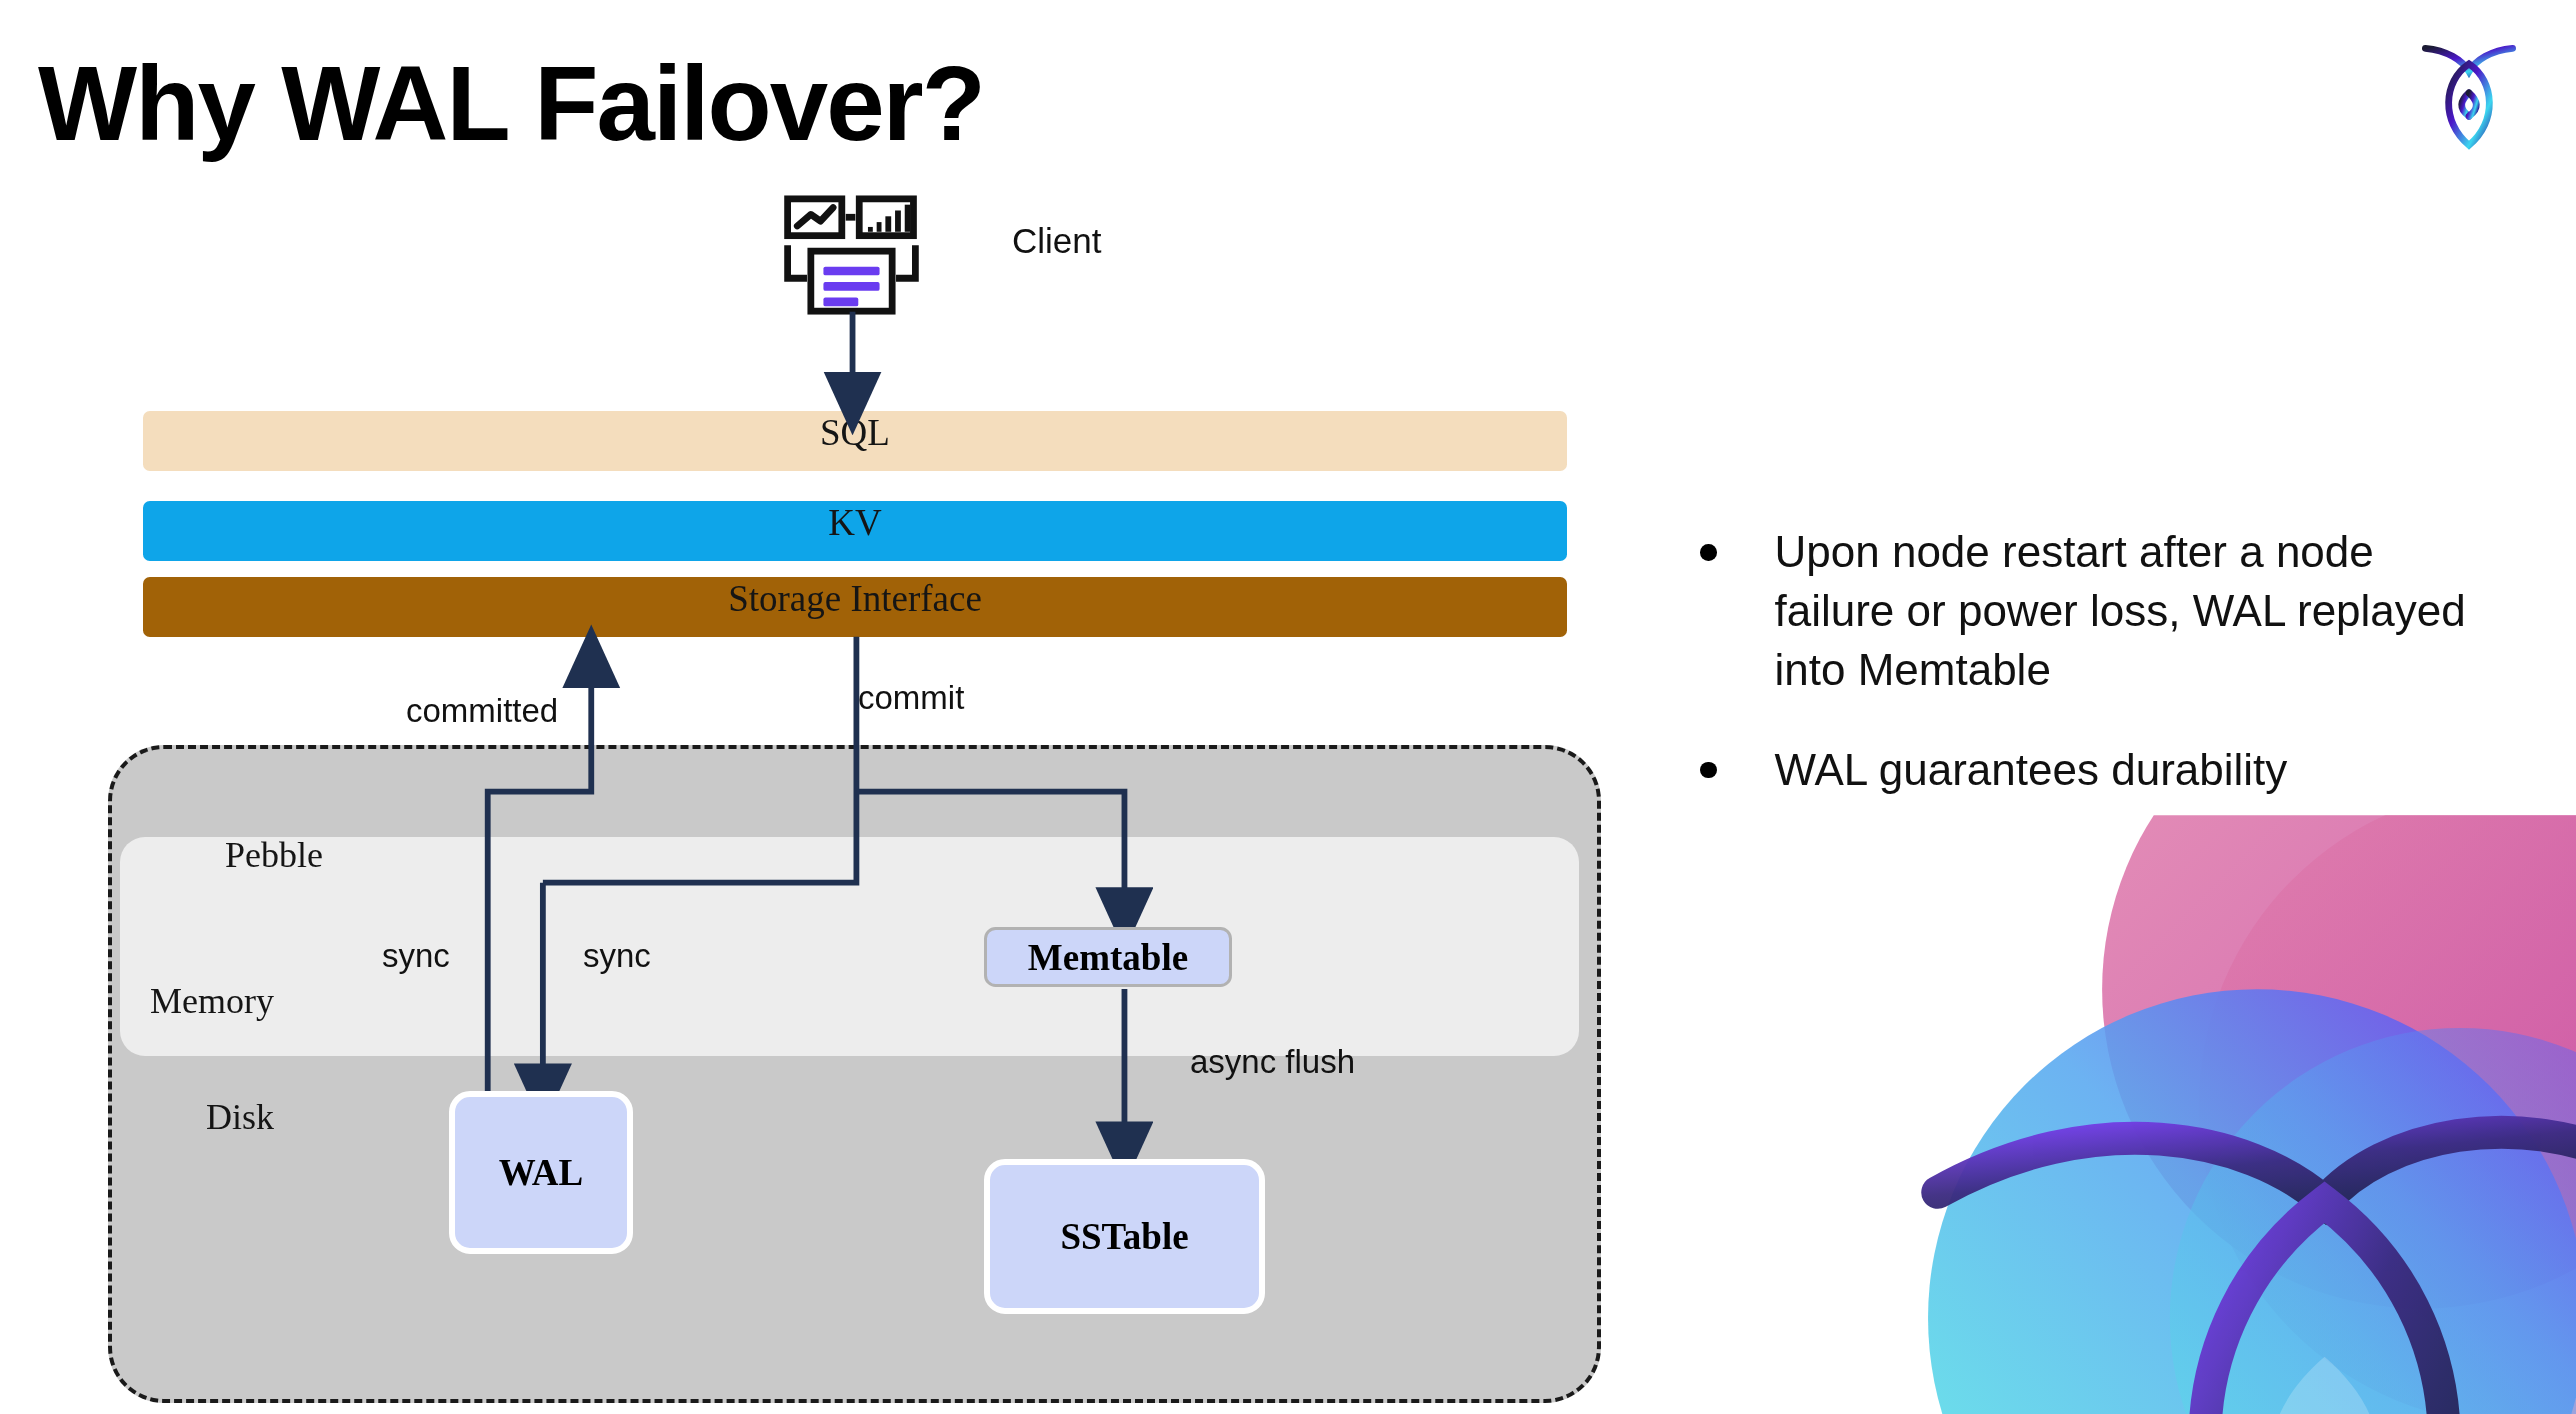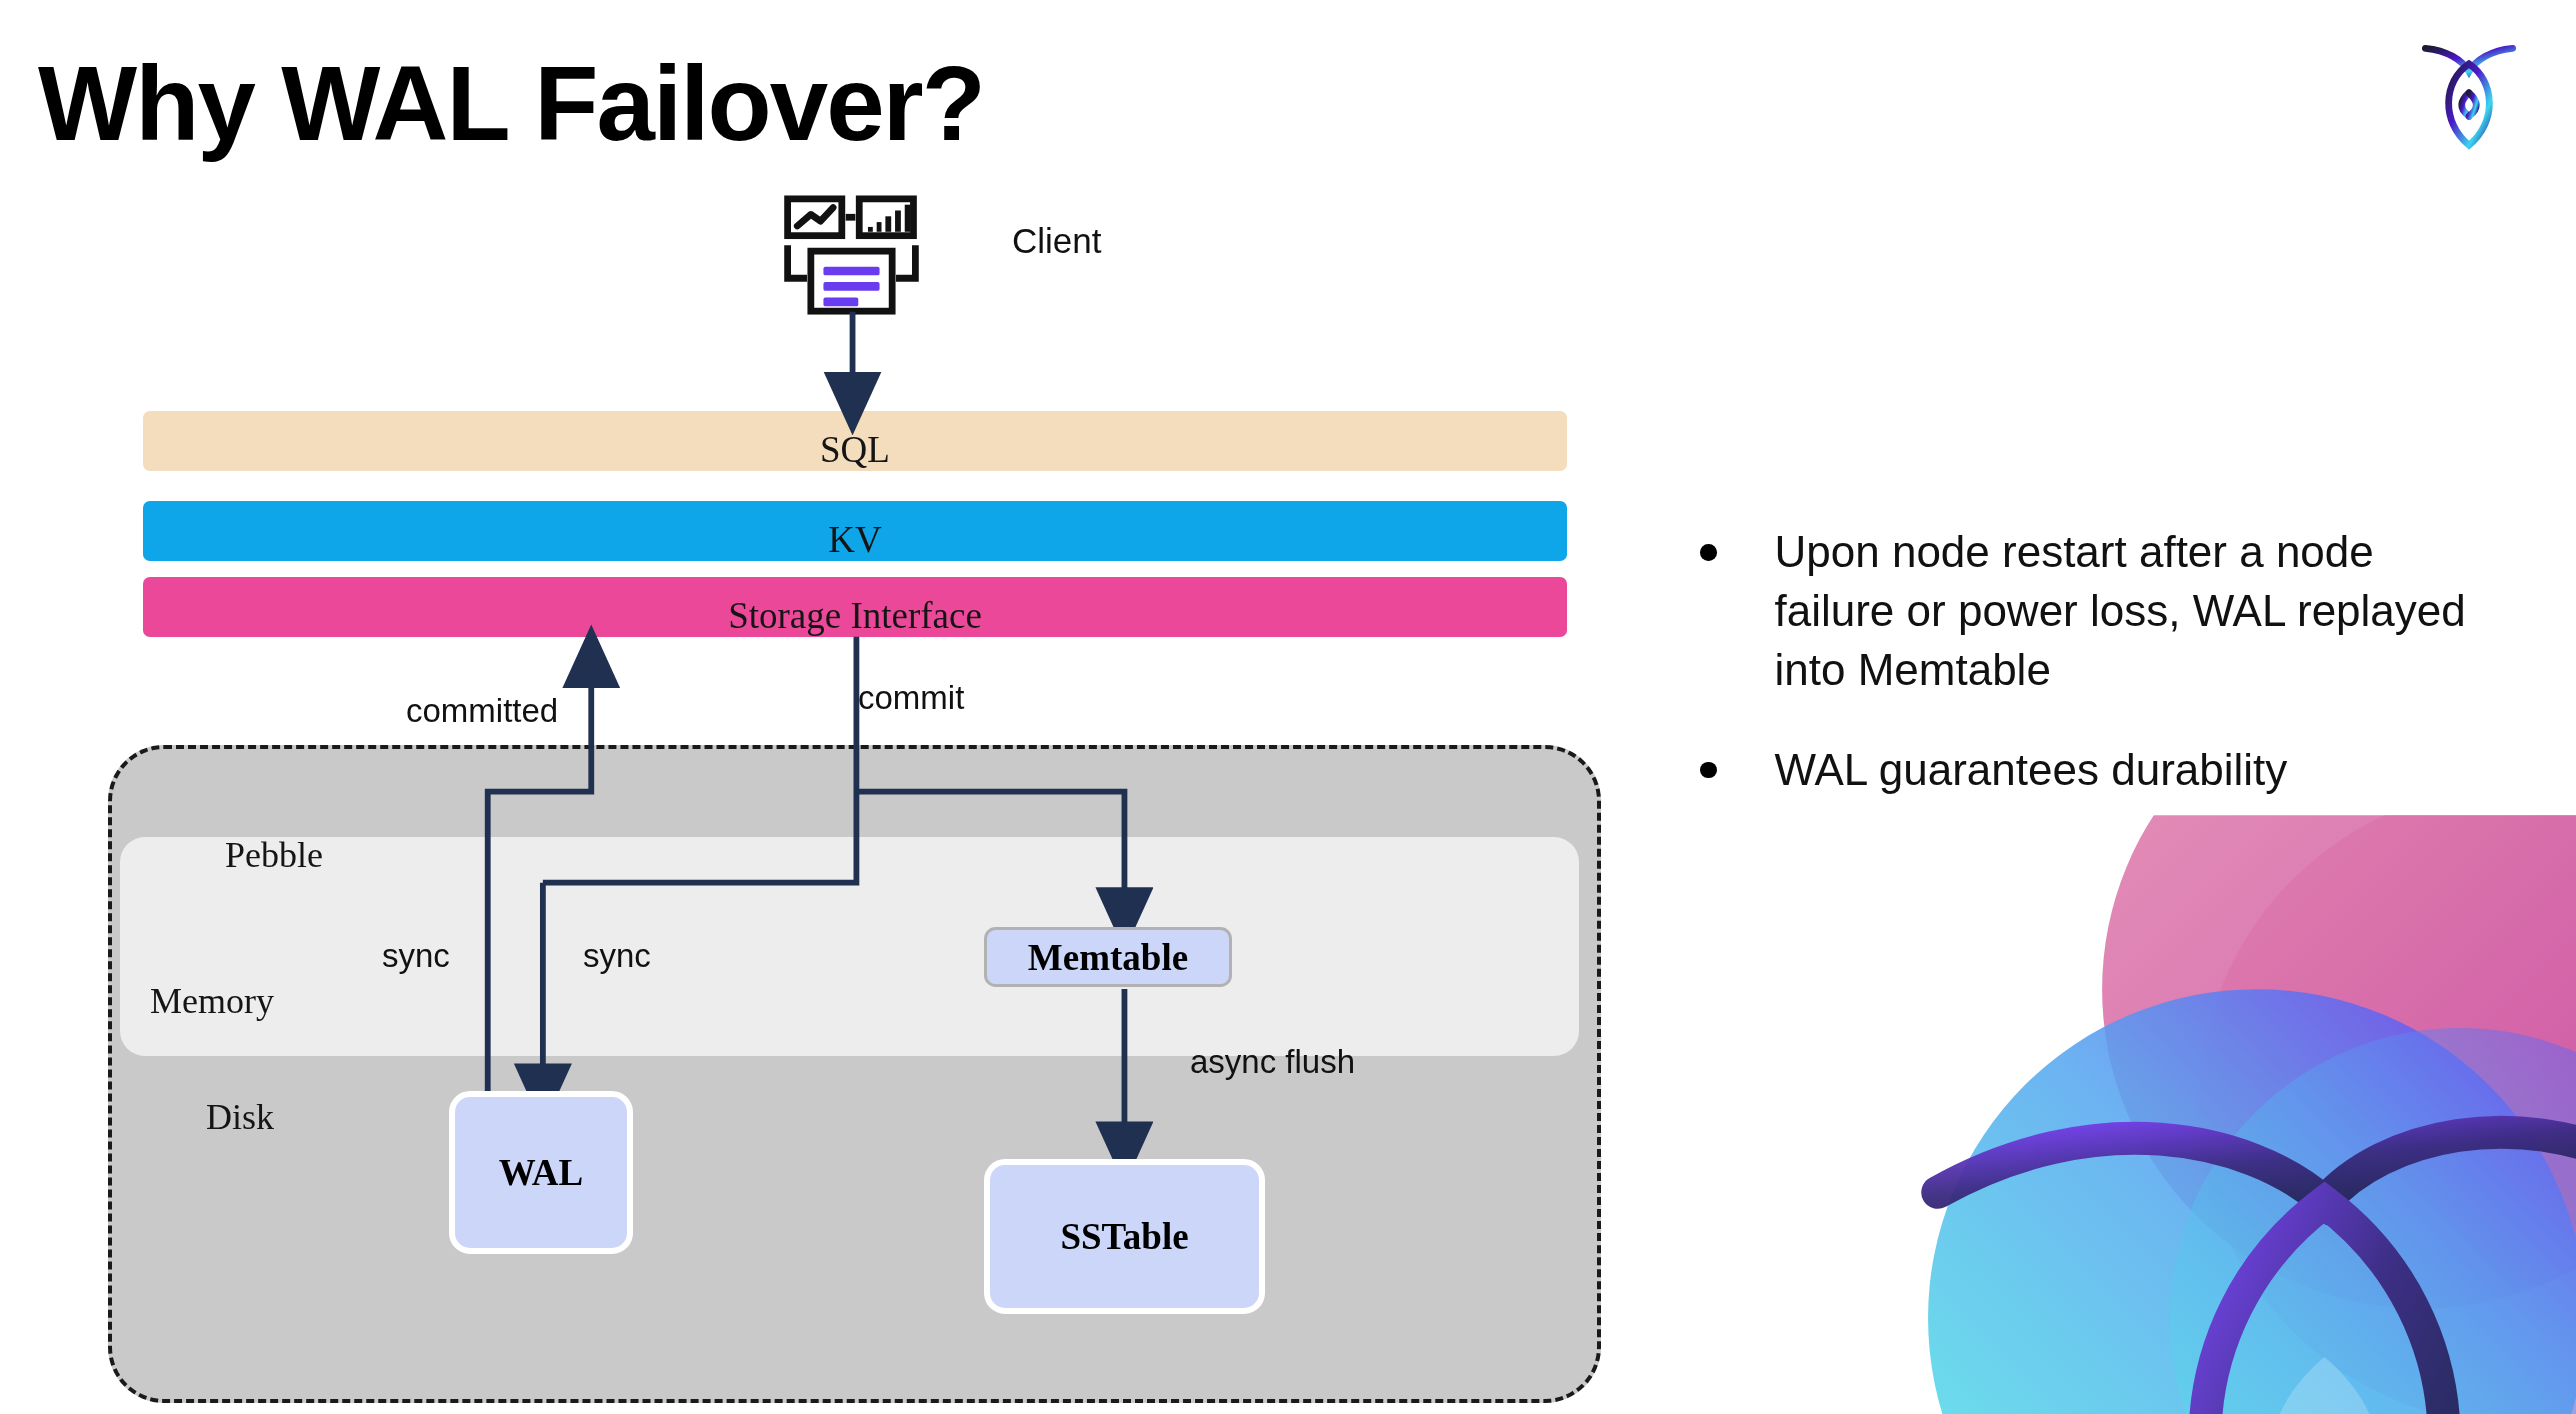--- a/index.html
+++ b/index.html
@@ -39,27 +39,27 @@
   .client-label{
     position:absolute;left:1012px;top:221px;
     font-size:35px;color:#111111;
     font-family:"Liberation Sans", sans-serif;
   }
 
   
   .layer-bar{
     position:absolute;left:143px;width:1424px;height:60px;
     border-radius:6.8px;
-    display:flex;align-items:flex-end;justify-content:center;
+    display:flex;align-items:flex-start;justify-content:center;
     font-family:"Liberation Serif", serif;
     font-size:37px;color:#151515;
   }
   .layer-sql{top:411px;background:#f4ddbd;}
   .layer-kv{top:501px;background:#0ea5e9;}
-  .layer-si{top:577px;background:#ec4899;}
+  .layer-si{top:577px;background:#a16207;}
 
   
   .pebble-box{
     position:absolute;left:108px;top:745px;width:1493px;height:658px;
     border:4.8px dashed #1a1a1a;
     border-radius:56px;
     background:#c9c9c9;
     box-sizing:border-box;
   }
   .memory-box{

